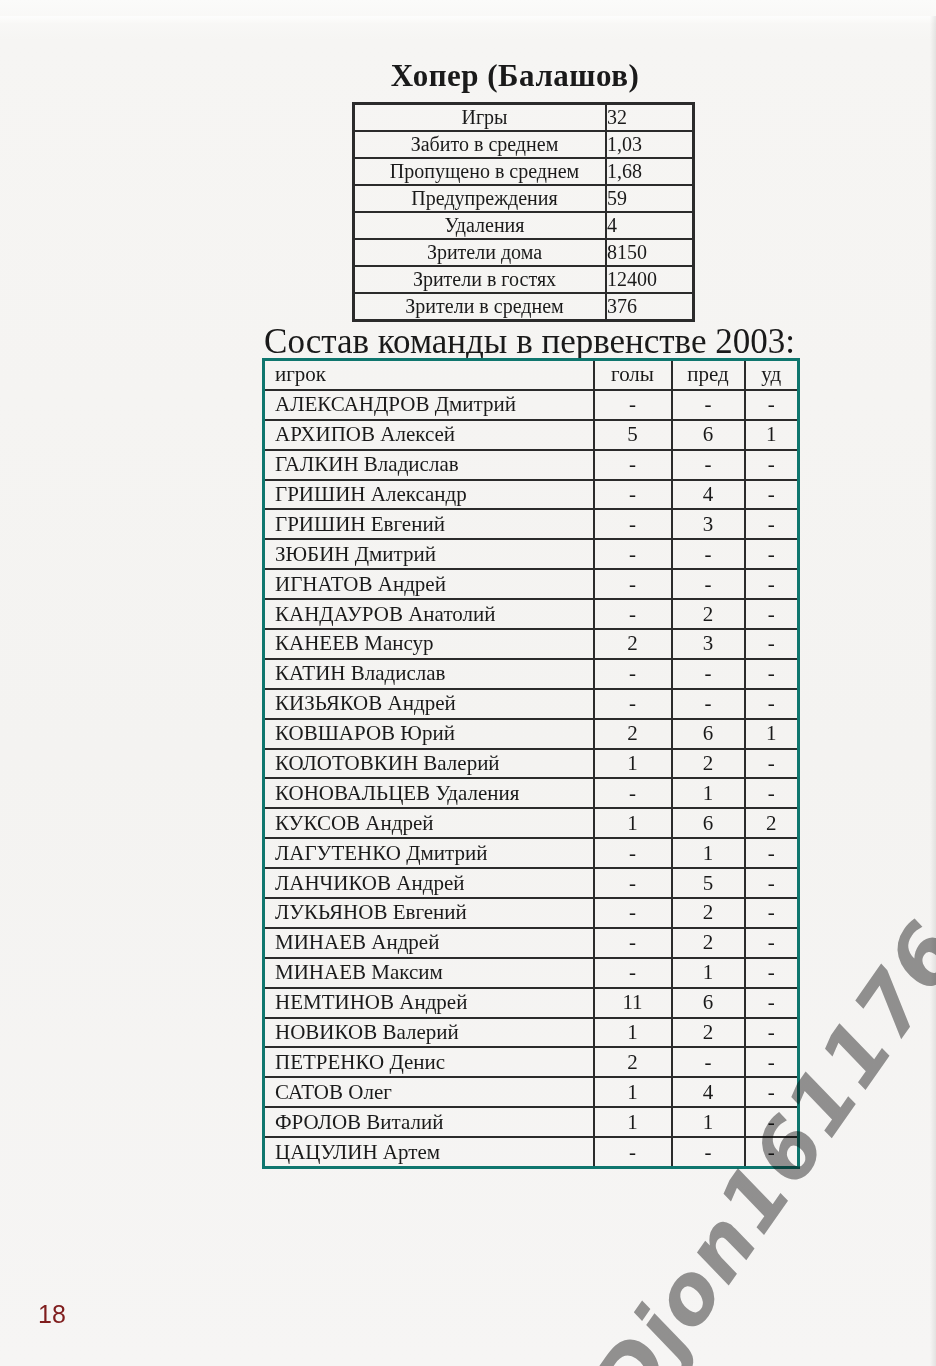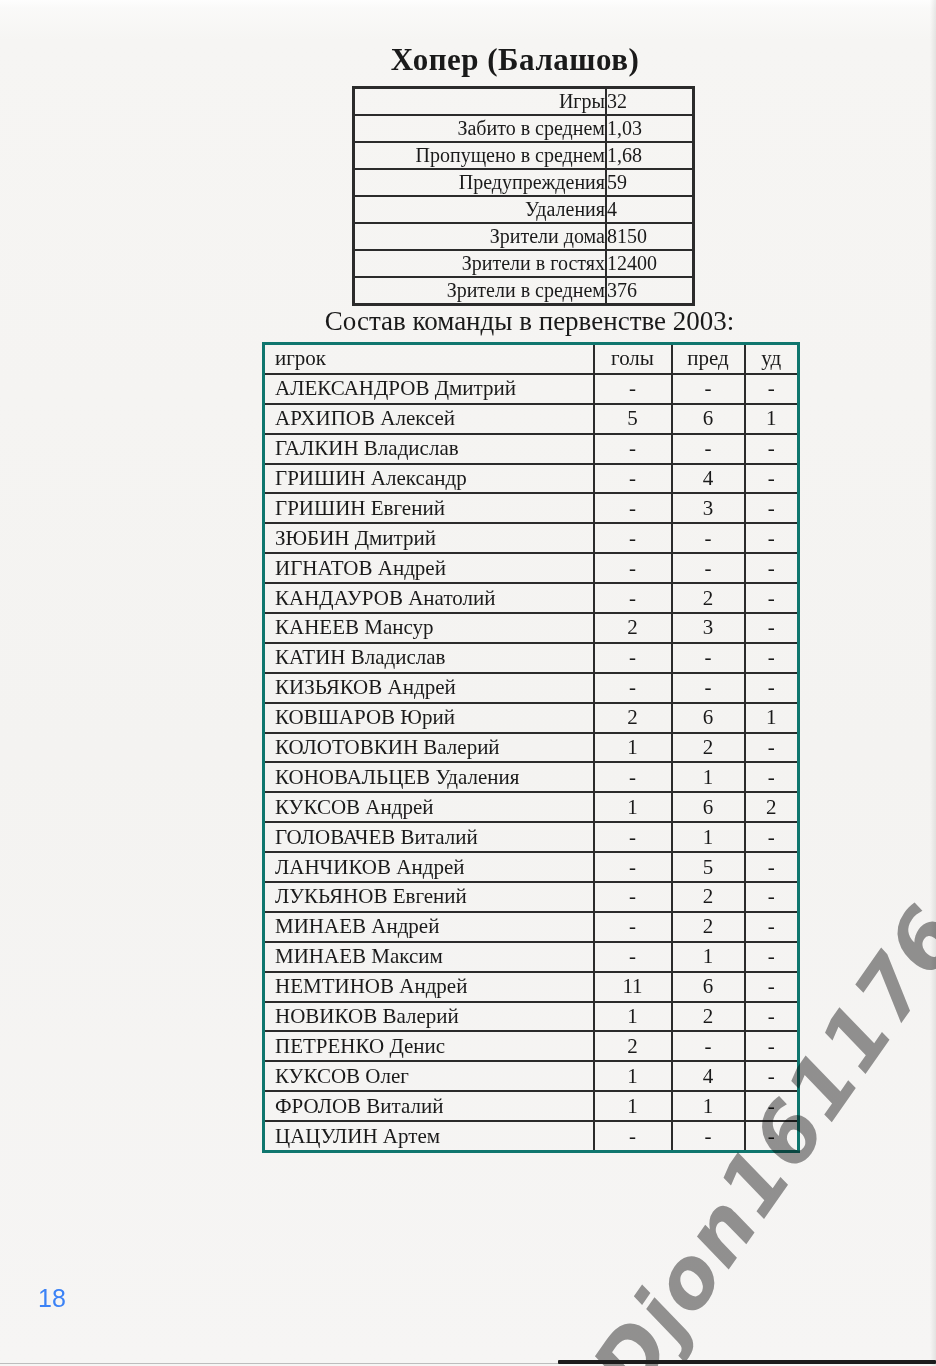--- a/index.html
+++ b/index.html
@@ -3,63 +3,63 @@
 <meta charset="utf-8">
 <style>
   html,body{margin:0;padding:0;}
   body{
     width:936px;height:1366px;position:relative;overflow:hidden;
     background:
       linear-gradient(180deg,#fbfbfa 0,#f6f5f3 40px,#f4f3f1 55%,#f6f5f4 100%);
     font-family:"Liberation Serif", serif;
     color:#1a1a1a;
   }
-  .page{position:absolute;inset:0;}
+  .page{position:absolute;inset:0;margin-top:16px;}
 
   
   .title{
     position:absolute;left:352px;top:42px;width:326px;
     text-align:center;font-size:31px;font-weight:bold;
     letter-spacing:.5px;white-space:nowrap;
   }
 
   
   table{border-collapse:collapse;table-layout:fixed;}
   td,th{padding:0;vertical-align:middle;overflow:hidden;white-space:nowrap;}
   .stats{
     position:absolute;left:352px;top:86px;width:326px;
     border:3px solid #2b2b2b;
   }
   .stats td{border:2px solid #2b2b2b;height:25px;font-size:20px;}
-  .stats td.s-label{width:241px;padding-left:9px;text-align:right;}
+  .stats td.s-label{width:241px;padding-left:9px;text-align:center;}
   .stats td.s-value{width:85px;}
 
   
   .roster-heading{
     position:absolute;left:262px;top:306px;width:535px;
-    text-align:center;font-size:27px;white-space:nowrap;
+    text-align:center;font-size:35px;white-space:nowrap;
   }
 
   
   .roster{
     position:absolute;left:262px;top:342px;width:535px;
     border:3px solid #0f766e;
   }
   .roster td,.roster th{border:2px solid #2b2b2b;height:27.9px;font-size:21px;font-weight:normal;}
   .roster .c-name{width:330px;padding-left:10px;text-align:left;}
   .roster .c-num{text-align:center;}
   .roster col.w-name{width:330px;}
   .roster col.w-goals{width:78px;}
   .roster col.w-warn{width:73px;}
   .roster col.w-send{width:54px;}
 
   
   .page-number{
     position:absolute;left:38px;top:1284px;
-    font-family:"Liberation Sans", sans-serif;font-size:25px;color:#3b82f6;
+    font-family:"Liberation Sans", sans-serif;font-size:25px;color:#7f1d1d;
   }
 
   
   .watermark{
     position:absolute;left:477px;top:1088px;width:600px;height:124px;
     display:flex;align-items:center;justify-content:center;
     transform:rotate(-55deg);
     font-family:"DejaVu Sans", sans-serif;
     font-weight:bold;font-style:italic;
     font-size:82px;letter-spacing:2px;
@@ -247,21 +247,21 @@
         </tr>
 
         <tr>
           <td class="c-name">КУКСОВ Андрей</td>
           <td class="c-num">1</td>
           <td class="c-num">6</td>
           <td class="c-num">2</td>
         </tr>
 
         <tr>
-          <td class="c-name">ГОЛОВАЧЕВ Виталий</td>
+          <td class="c-name">ЛАГУТЕНКО Дмитрий</td>
           <td class="c-num">-</td>
           <td class="c-num">1</td>
           <td class="c-num">-</td>
         </tr>
 
         <tr>
           <td class="c-name">ЛАНЧИКОВ Андрей</td>
           <td class="c-num">-</td>
           <td class="c-num">5</td>
           <td class="c-num">-</td>
@@ -304,21 +304,21 @@
 
 
         <tr>
           <td class="c-name">ПЕТРЕНКО Денис</td>
           <td class="c-num">2</td>
           <td class="c-num">-</td>
           <td class="c-num">-</td>
         </tr>
 
         <tr>
-          <td class="c-name">КУКСОВ Олег</td>
+          <td class="c-name">САТОВ Олег</td>
           <td class="c-num">1</td>
           <td class="c-num">4</td>
           <td class="c-num">-</td>
         </tr>
 
         <tr>
           <td class="c-name">ФРОЛОВ Виталий</td>
           <td class="c-num">1</td>
           <td class="c-num">1</td>
           <td class="c-num">-</td>

